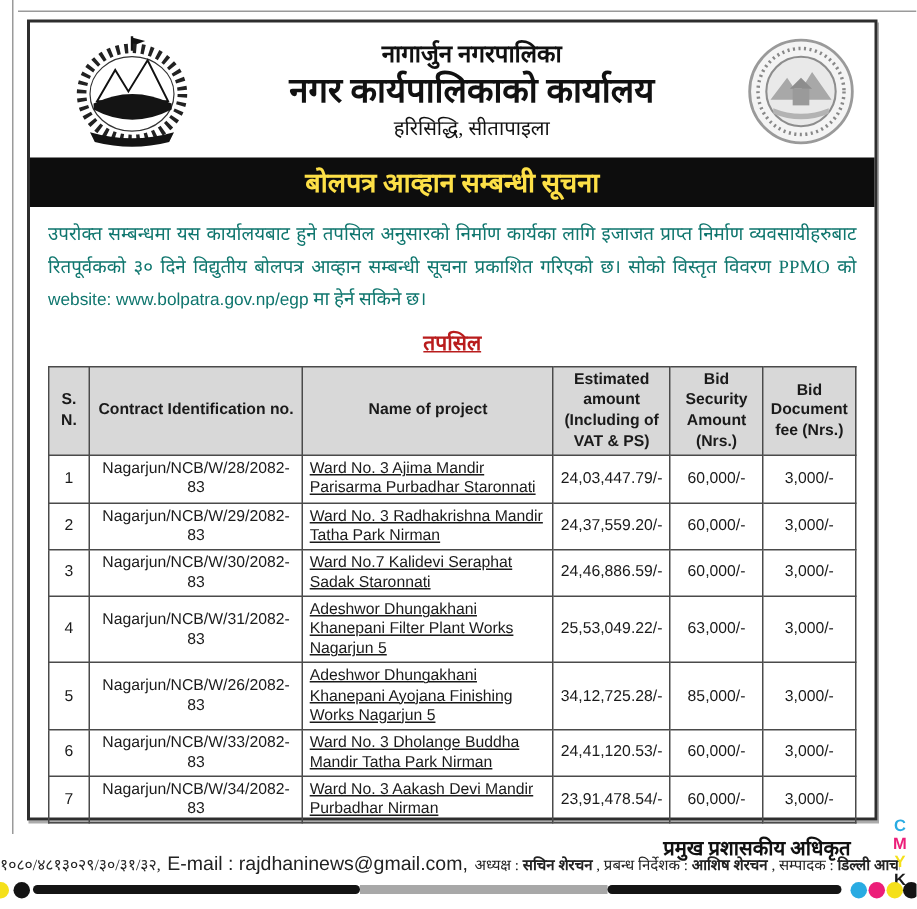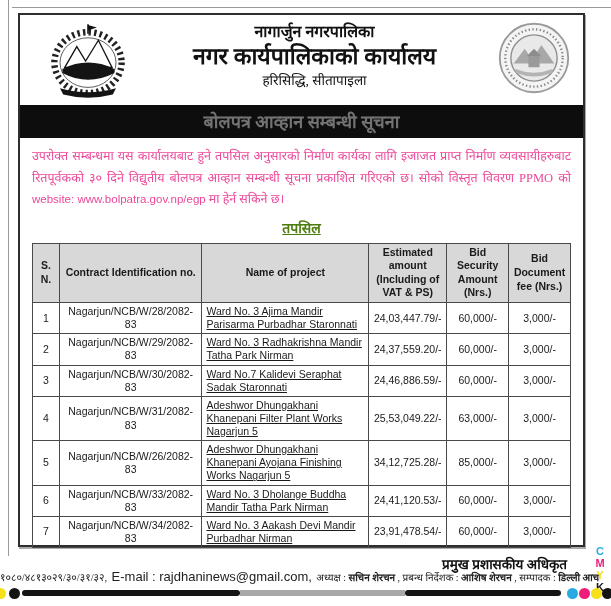--- a/index.html
+++ b/index.html
@@ -14,51 +14,51 @@
 
   
   .notice-box {
     position: absolute; left: 18px; top: 13px; width: 567px; height: 534px;
     background: #ffffff; border: 2px solid #2e2e2e;
     box-shadow: 1px 2px 0 #ababab;
     display: flex; flex-direction: column;
   }
 
   
-  .nb-header { display: flex; padding: 6px 12px 4px 24px; height: 95px; border-radius: 26px; }
+  .nb-header { display: flex; align-items: center; padding: 6px 12px 4px 24px; height: 95px; border-radius: 26px; }
   .emblem { width: 88px; height: 80px; flex: 0 0 auto; }
   .seal { width: 74px; height: 74px; flex: 0 0 auto; }
   .head-text { flex: 1; text-align: center; font-family: "Liberation Serif", "DejaVu Serif", serif; color: #111; }
   .head-muni { font-size: 16px; font-weight: bold; line-height: 1.35; }
   .head-office { font-size: 23px; font-weight: bold; line-height: 1.25; }
   .head-addr { font-size: 13.5px; line-height: 1.5; }
 
   
   .banner {
-    background: #0d0d0d; color: #737373; text-align: center;
+    background: #0d0d0d; color: #fde047; text-align: center;
     font-family: "Liberation Serif", "DejaVu Serif", serif;
     font-size: 18px; font-weight: bold; padding: 4px 0 5px 0;
   }
 
   .pub-date {
     text-align: center; font-family: "Liberation Serif", "DejaVu Serif", serif;
     font-size: 14.5px; font-weight: bold; margin-top: 6px; color: #111;
   }
 
   .body-text {
     margin: 8px 12px 0 12px; text-align: justify;
     font-family: "Liberation Serif", "DejaVu Serif", serif;
-    font-size: 12.5px; line-height: 1.72; color: #ec4899;
+    font-size: 12.5px; line-height: 1.72; color: #0f766e;
   }
   .latin-inline { font-family: "Liberation Sans", sans-serif; font-size: 11.5px; }
 
   .tapasil {
     text-align: center; font-family: "Liberation Serif", "DejaVu Serif", serif;
     font-size: 14px; font-weight: bold; text-decoration: underline;
-    margin-top: 7px; color: #4d7c0f;
+    margin-top: 7px; color: #b91c1c;
   }
 
   
   table.projects {
     border-collapse: collapse; margin: 6px 12px 0 12px;
     width: calc(100% - 24px); table-layout: fixed;
     font-family: "Liberation Sans", sans-serif; color: #1a1a1a;
   }
   table.projects th, table.projects td { border: 1px solid #4a4a4a; padding: 2px 4px; }
   table.projects th {

